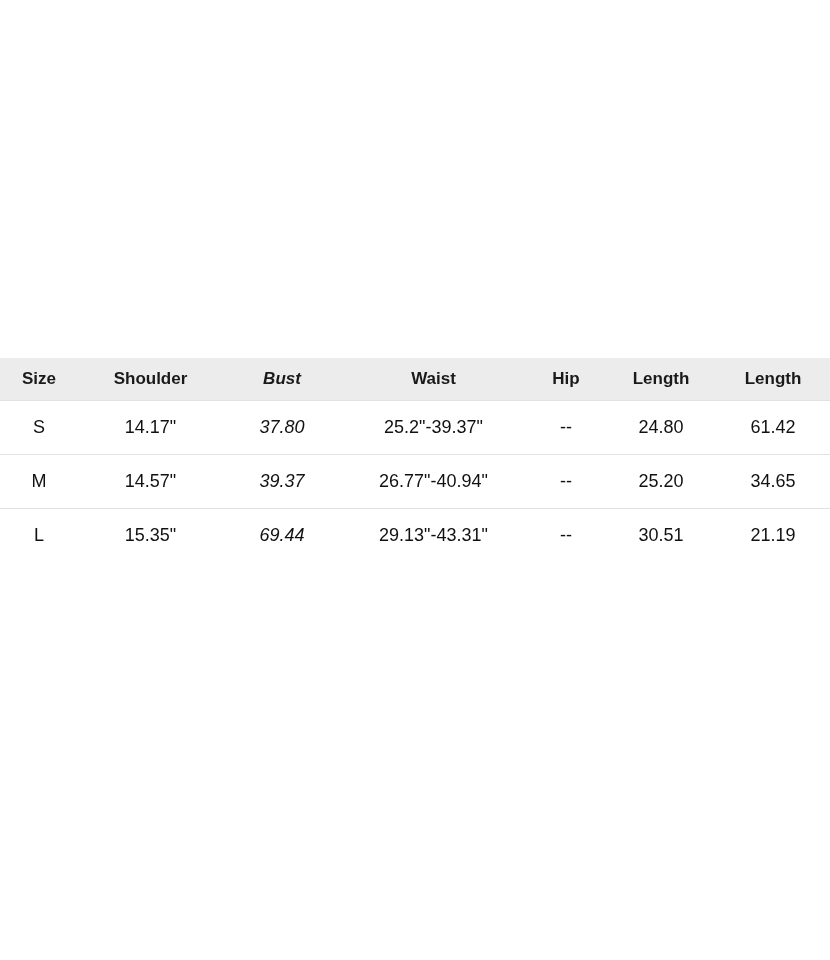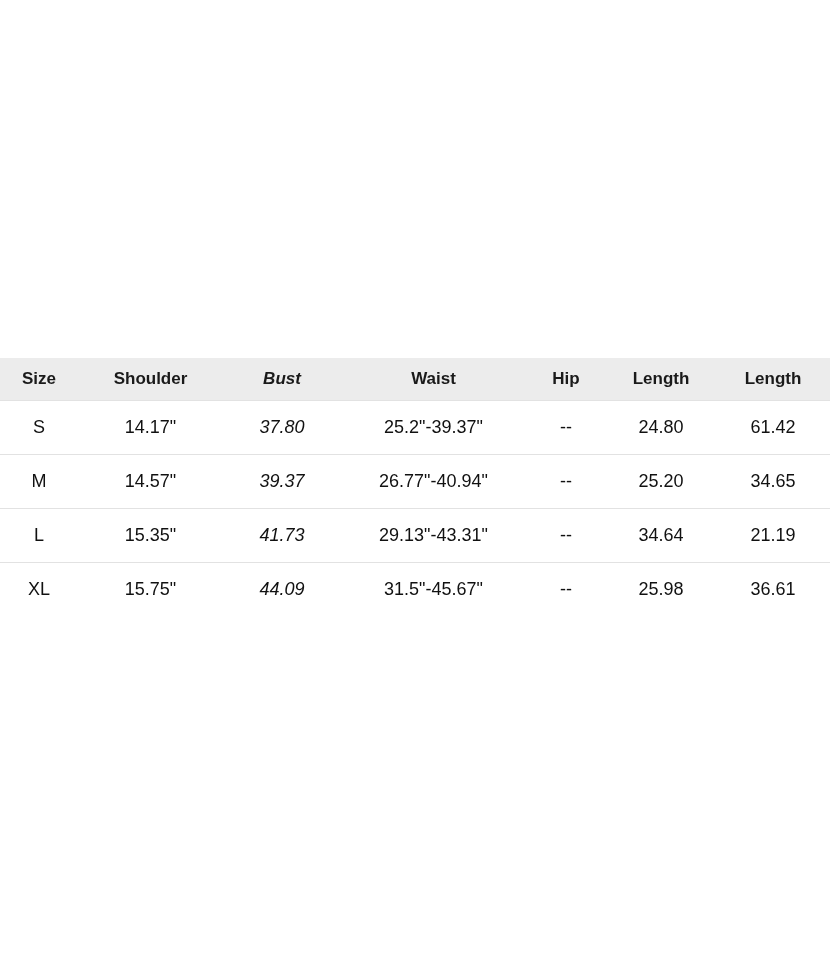--- a/index.html
+++ b/index.html
@@ -111,31 +111,22 @@
           <td class="col-shoulder">14.57"</td>
           <td class="col-bust">39.37</td>
           <td class="col-waist">26.77"-40.94"</td>
           <td class="col-hip">--</td>
           <td class="col-sleeve">25.20</td>
           <td class="col-length">34.65</td>
         </tr>
         <tr>
           <td class="col-size">L</td>
           <td class="col-shoulder">15.35"</td>
-          <td class="col-bust">41.73</td>
+          <td class="col-bust">69.44</td>
           <td class="col-waist">29.13"-43.31"</td>
           <td class="col-hip">--</td>
-          <td class="col-sleeve">34.64</td>
+          <td class="col-sleeve">30.51</td>
           <td class="col-length">21.19</td>
-        </tr>
-        <tr>
-          <td class="col-size">XL</td>
-          <td class="col-shoulder">15.75"</td>
-          <td class="col-bust">44.09</td>
-          <td class="col-waist">31.5"-45.67"</td>
-          <td class="col-hip">--</td>
-          <td class="col-sleeve">25.98</td>
-          <td class="col-length">36.61</td>
         </tr>
       </tbody>
     </table>
   </div>
 </div>
 
 </body></html>

